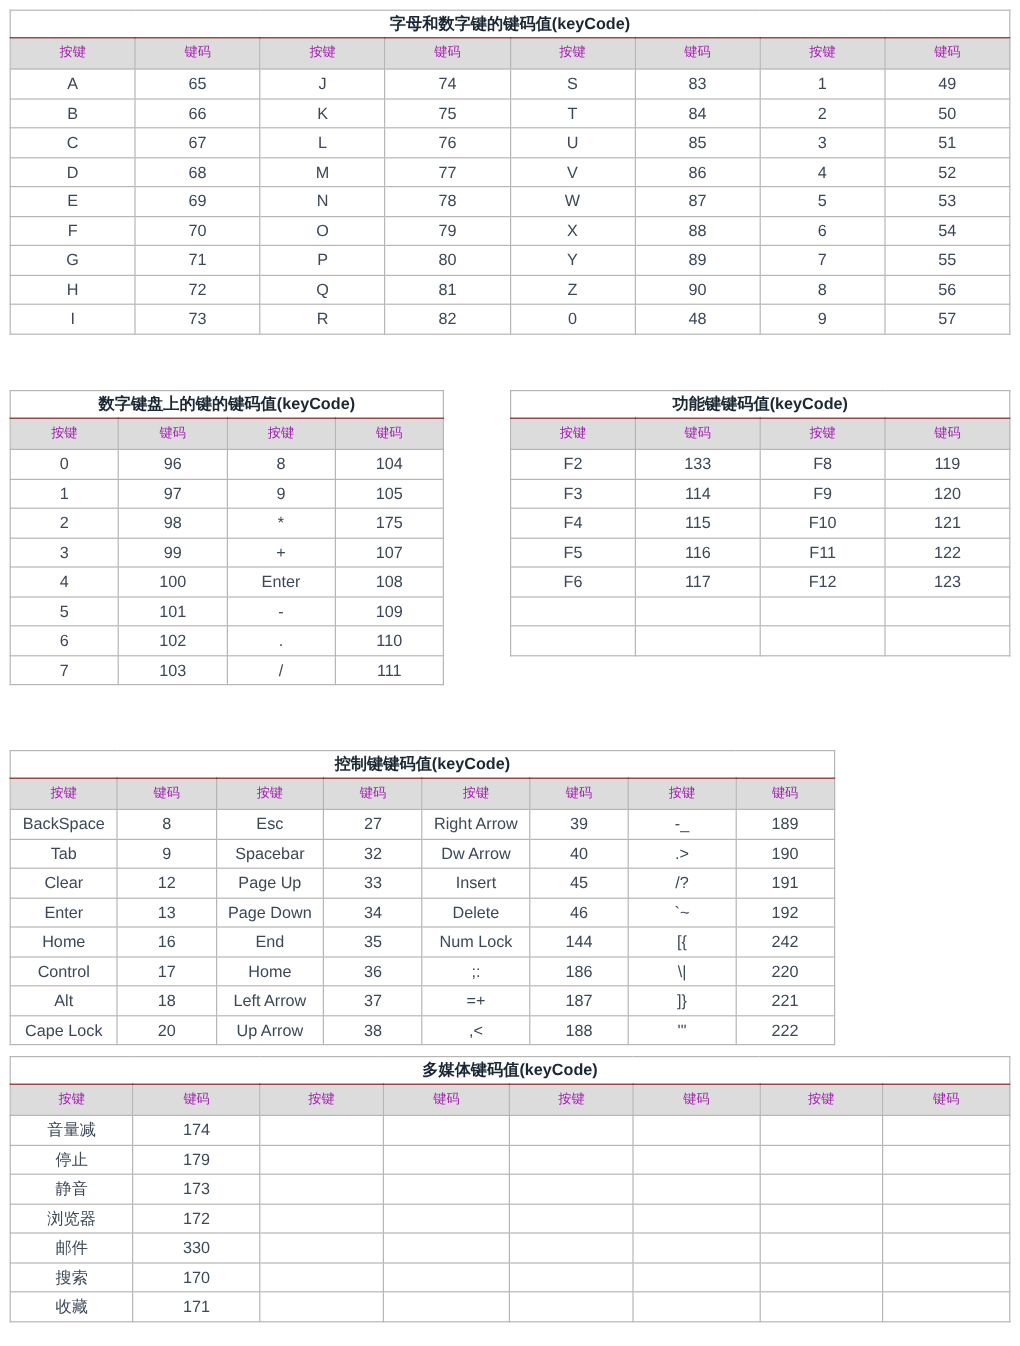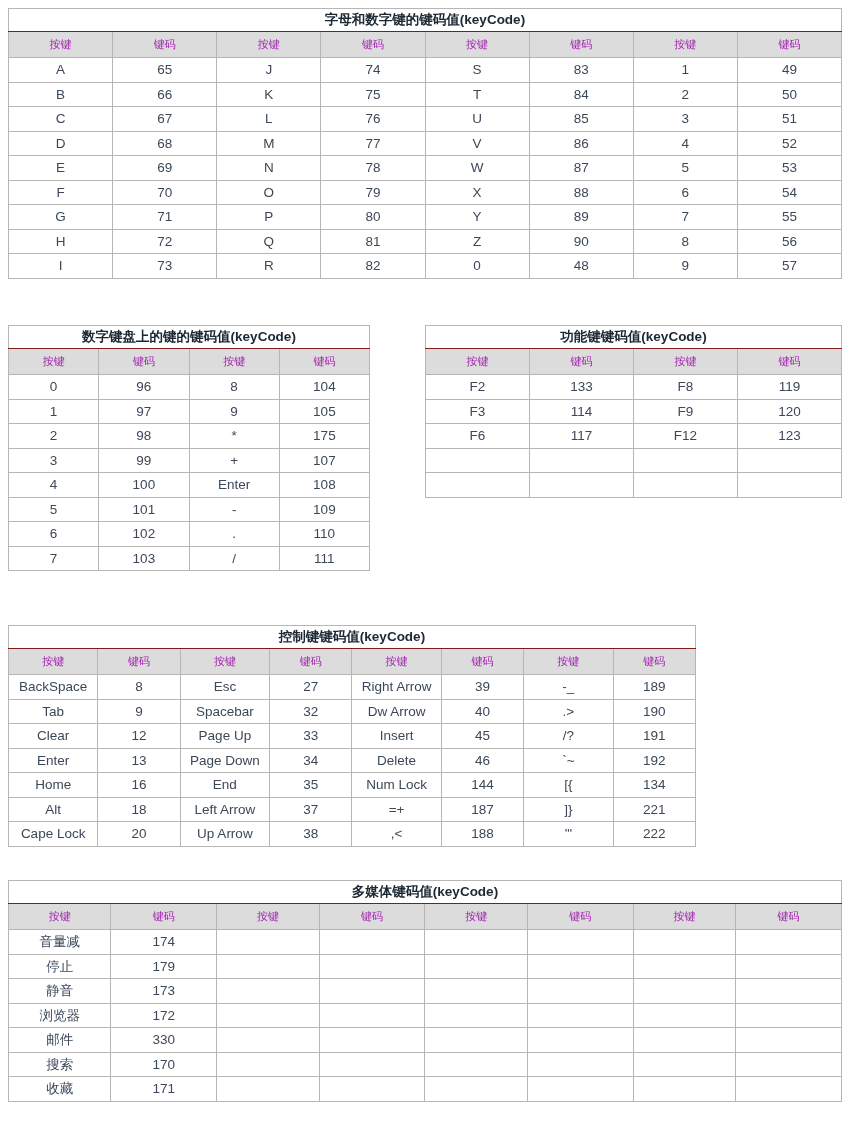--- a/index.html
+++ b/index.html
@@ -319,20 +319,32 @@
             <td>F8</td>
             <td>119</td>
           </tr>
           <tr class="data-row">
             <td>F3</td>
             <td>114</td>
             <td>F9</td>
             <td>120</td>
           </tr>
           <tr class="data-row">
+            <td>F4</td>
+            <td>115</td>
+            <td>F10</td>
+            <td>121</td>
+          </tr>
+          <tr class="data-row">
+            <td>F5</td>
+            <td>116</td>
+            <td>F11</td>
+            <td>122</td>
+          </tr>
+          <tr class="data-row">
             <td>F6</td>
             <td>117</td>
             <td>F12</td>
             <td>123</td>
           </tr>
           <tr class="data-row">
             <td class="empty"></td>
             <td class="empty"></td>
             <td class="empty"></td>
             <td class="empty"></td>
@@ -414,21 +426,31 @@
             <td>192</td>
           </tr>
           <tr class="data-row">
             <td>Home</td>
             <td>16</td>
             <td>End</td>
             <td>35</td>
             <td>Num Lock</td>
             <td>144</td>
             <td>[{</td>
-            <td>134</td>
+            <td>242</td>
+          </tr>
+          <tr class="data-row">
+            <td>Control</td>
+            <td>17</td>
+            <td>Home</td>
+            <td>36</td>
+            <td>;:</td>
+            <td>186</td>
+            <td>\|</td>
+            <td>220</td>
           </tr>
           <tr class="data-row">
             <td>Alt</td>
             <td>18</td>
             <td>Left Arrow</td>
             <td>37</td>
             <td>=+</td>
             <td>187</td>
             <td>]}</td>
             <td>221</td>

